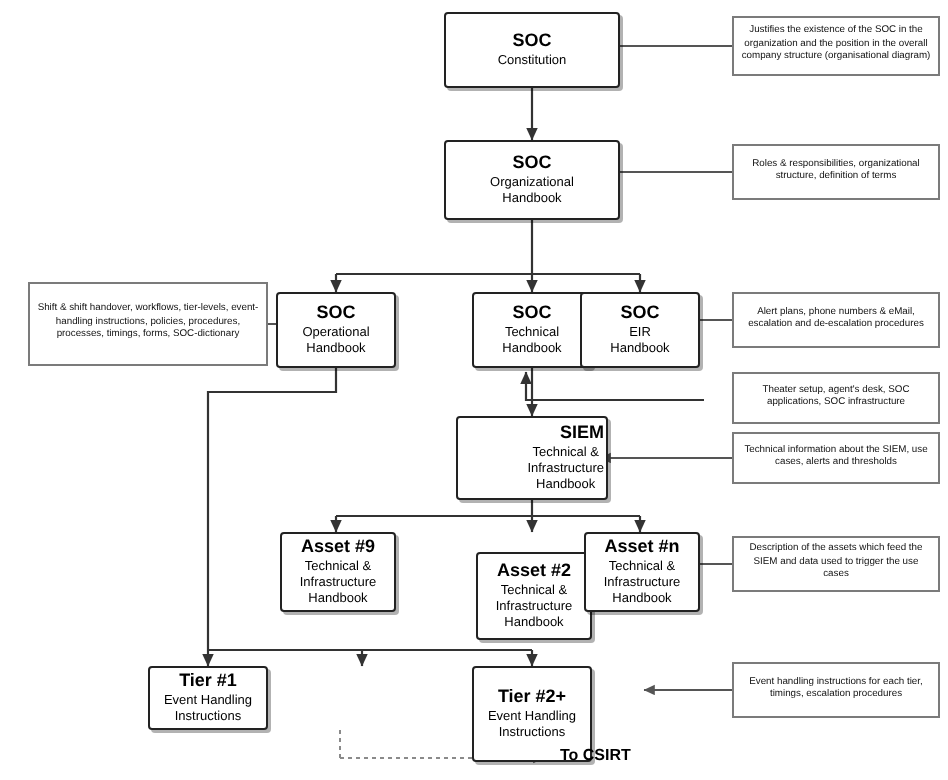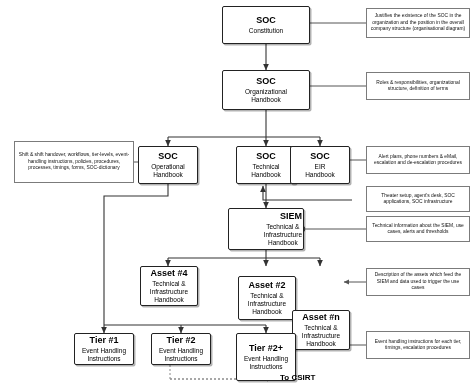--- a/index.html
+++ b/index.html
@@ -165,43 +165,39 @@
     <div class="title">SOC</div>
     <div class="sub">EIR<br>Handbook</div>
   </div>
 
   <div class="node" style="left:228px; top:208px; width:76px; height:42px;align-items:flex-end;">
     <div class="title">SIEM</div>
     <div class="sub">Technical &amp;<br>Infrastructure<br>Handbook</div>
   </div>
 
   <div class="node" style="left:140px; top:266px; width:58px; height:40px;">
-    <div class="title">Asset #4</div>
+    <div class="title">Asset #9</div>
     <div class="sub">Technical &amp;<br>Infrastructure<br>Handbook</div>
   </div>
 
   <div class="node" style="left:238px; top:276px; width:58px; height:44px;">
     <div class="title">Asset #2</div>
     <div class="sub">Technical &amp;<br>Infrastructure<br>Handbook</div>
   </div>
 
-  <div class="node" style="left:292px; top:266px; width:58px; height:40px;margin-top:44px;">
+  <div class="node" style="left:292px; top:266px; width:58px; height:40px;">
     <div class="title">Asset #n</div>
     <div class="sub">Technical &amp;<br>Infrastructure<br>Handbook</div>
   </div>
 
   <div class="node" style="left:74px; top:333px; width:60px; height:32px;">
     <div class="title">Tier #1</div>
     <div class="sub">Event Handling<br>Instructions</div>
   </div>
 
-  <div class="node" style="left:151px; top:333px; width:60px; height:32px;">
-    <div class="title">Tier #2</div>
-    <div class="sub">Event Handling<br>Instructions</div>
-  </div>
 
   <div class="node" style="left:236px; top:333px; width:60px; height:48px;">
     <div class="title">Tier #2+</div>
     <div class="sub">Event Handling<br>Instructions</div>
   </div>
 
   <div class="note" style="left:366px; top:8px; width:104px; height:30px;">
     <div class="txt">Justifies the existence of the SOC in the organization and the position in the overall company structure (organisational diagram)</div>
   </div>
 

